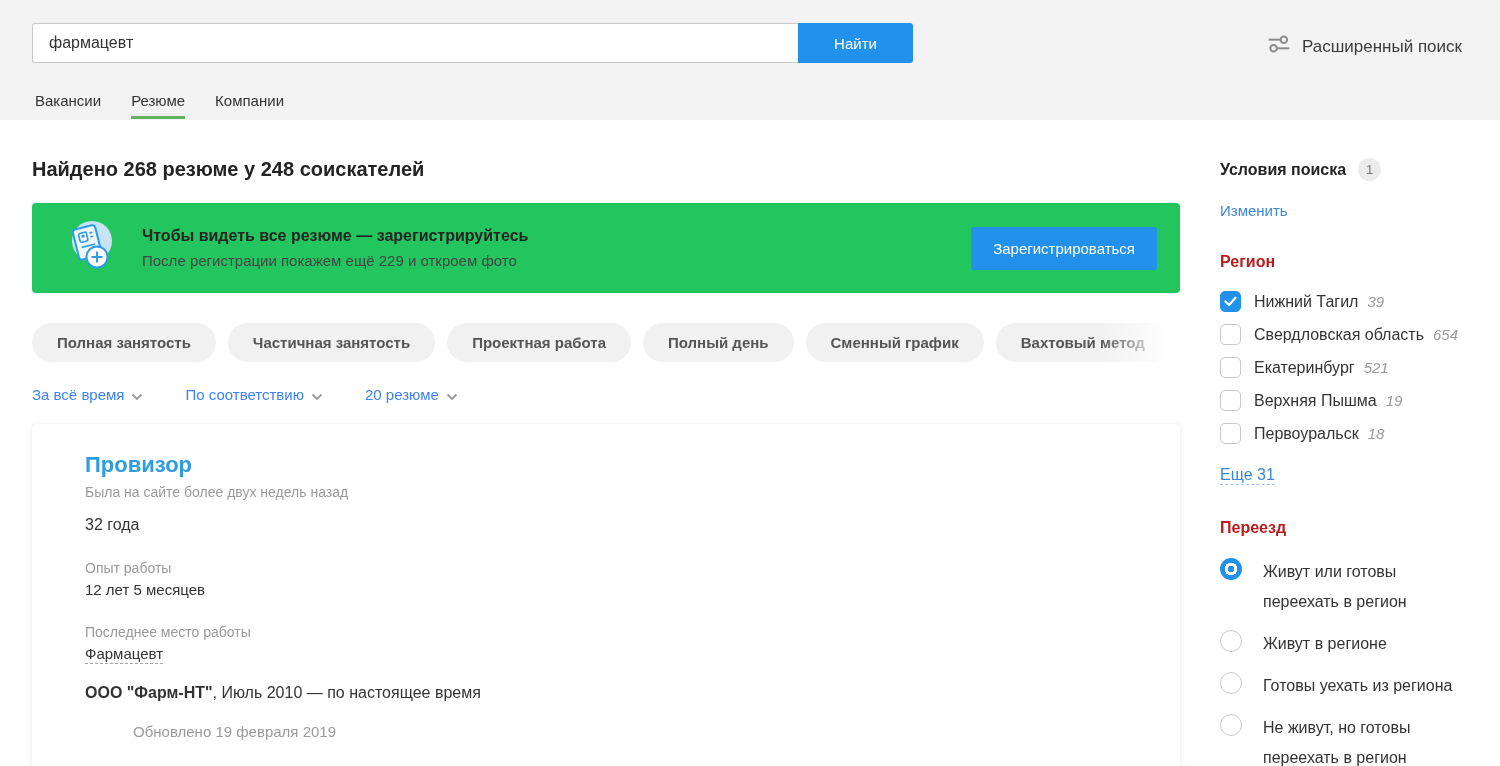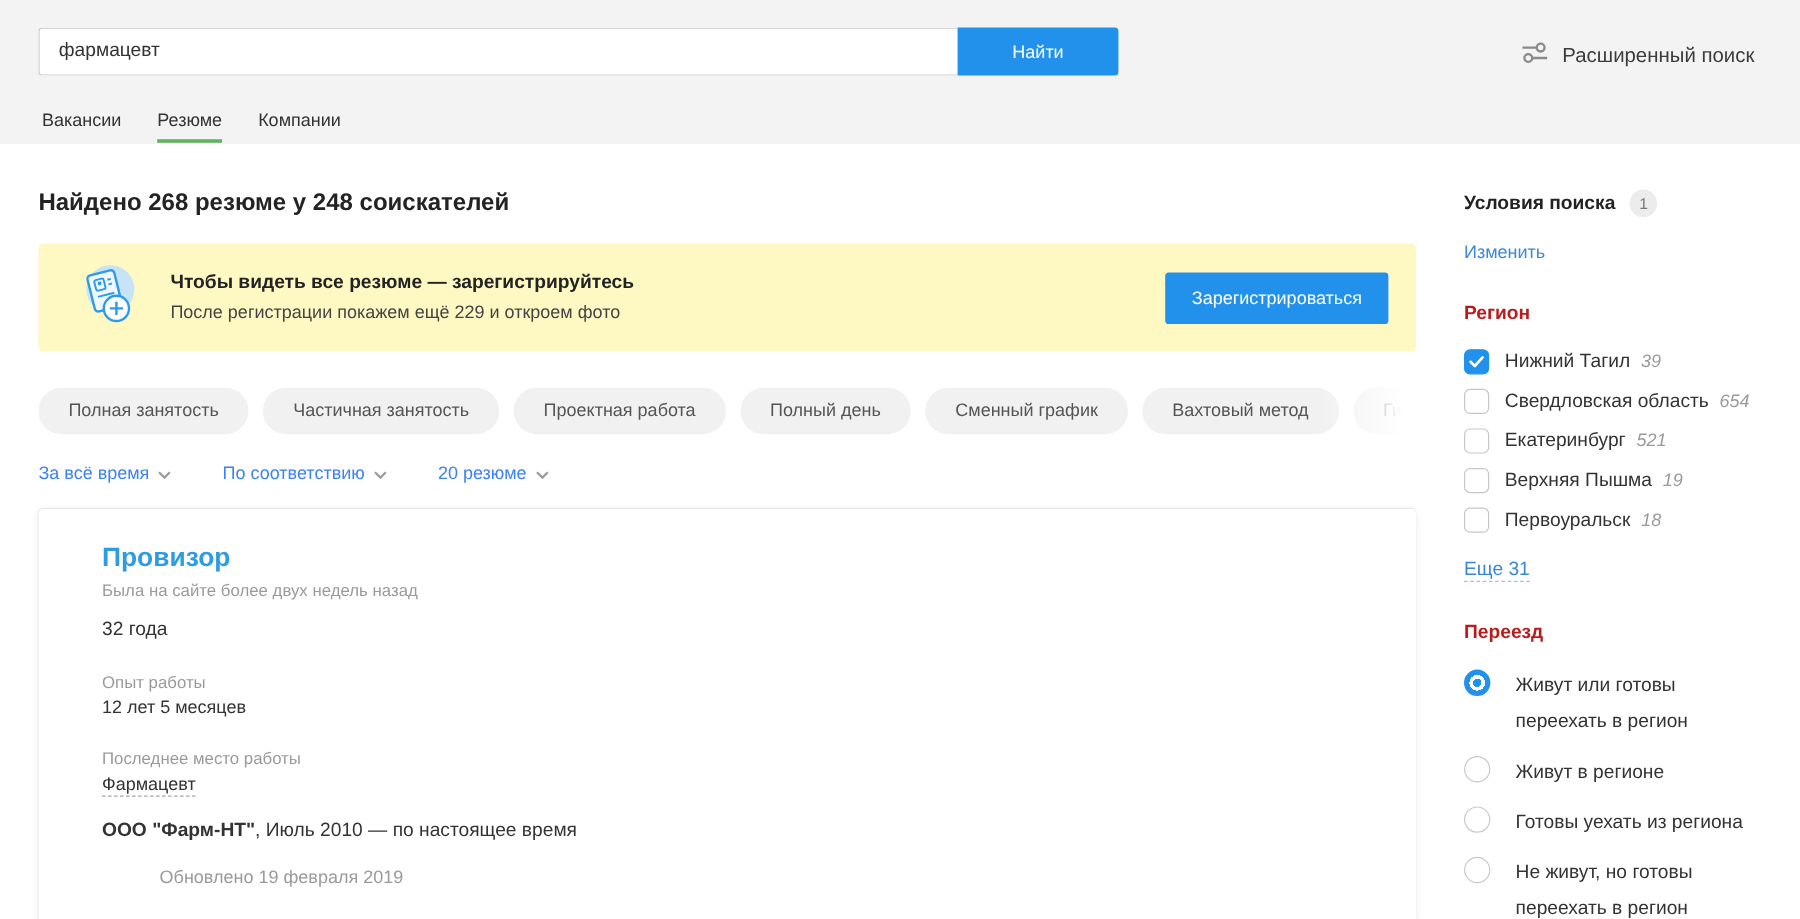--- a/index.html
+++ b/index.html
@@ -5,47 +5,47 @@
   * { margin:0; padding:0; box-sizing:border-box; }
   html,body { width:1500px; height:766px; overflow:hidden; }
   body { background:#fff; font-family:"Liberation Sans", sans-serif; color:#333; }
 
   
   .header { height:120px; background:#f3f3f3; }
   .search-row { display:flex; padding:23px 38px 0 32px; align-items:flex-start; }
   .search-input { width:766px; height:40px; border:1px solid #c9c9c9; border-right:none;
     border-radius:3px 0 0 3px; padding:0 16px; font-size:16px; color:#333; background:#fff;
     font-family:"Liberation Sans", sans-serif; outline:none; }
-  .search-btn { width:134px; height:40px; background:#2191eb; color:#fff; border:none;
+  .search-btn { width:115px; height:40px; background:#2191eb; color:#fff; border:none;
     border-radius:0 3px 3px 0; font-size:15px; cursor:pointer; font-family:"Liberation Sans", sans-serif; }
   .adv-search { margin-left:auto; display:flex; align-items:center; gap:10px; cursor:pointer;
     font-size:17px; color:#3c3c3c; padding-top:8px;justify-content:center; }
   .tabs { display:flex; gap:30px; margin:29px 0 0 35px; }
   .tab { font-size:15px; color:#333; padding-bottom:7px; cursor:pointer; }
   .tab.active { border-bottom:3px solid #61b35f; }
 
   
   .main { display:flex; }
   .content { width:1148px; margin-left:32px; }
   .sidebar { width:262px; margin-left:40px; padding-top:38px; }
 
   
   .page-title { margin-top:38px; font-size:20px; font-weight:bold; color:#232323; }
-  .banner { margin-top:22px; height:90px; background:#fef9c3; border-radius:4px;
+  .banner { margin-top:22px; height:90px; background:#22c55e; border-radius:4px;
     display:flex; align-items:center; }
   .banner-icon { margin-left:30px; flex:0 0 auto; }
   .banner-text { margin-left:24px; }
   .banner-title { font-size:16px; font-weight:bold; color:#232323; }
   .banner-sub { font-size:15px; color:#444; margin-top:7px; }
   .register-btn { margin-left:auto; margin-right:23px; background:#2191eb; color:#fff;
     border:none; border-radius:3px; padding:13px 22px; font-size:15px; cursor:pointer;
     font-family:"Liberation Sans", sans-serif; }
 
   .chips { margin-top:30px; display:flex; gap:12px; overflow:hidden; position:relative;
-    white-space:nowrap; }
+    white-space:nowrap;font-weight:bold; }
   .chip { background:#f1f1f1; border-radius:20px; padding:11px 25px; font-size:15px;
     color:#555; cursor:pointer; flex:0 0 auto; }
   .chips-fade { position:absolute; right:0; top:0; bottom:0; width:80px;
     background:linear-gradient(to right, rgba(255,255,255,0), #fff 85%); pointer-events:none; }
 
   .sort-row { margin-top:23px; display:flex; gap:42px; font-size:15px; color:#3b82f6; }
   .dropdown { display:flex; align-items:center; gap:7px; cursor:pointer; }
   .chev { display:inline-block; margin-top:2px; }
 
   .card { margin-top:20px; background:#fff; border-radius:4px;

